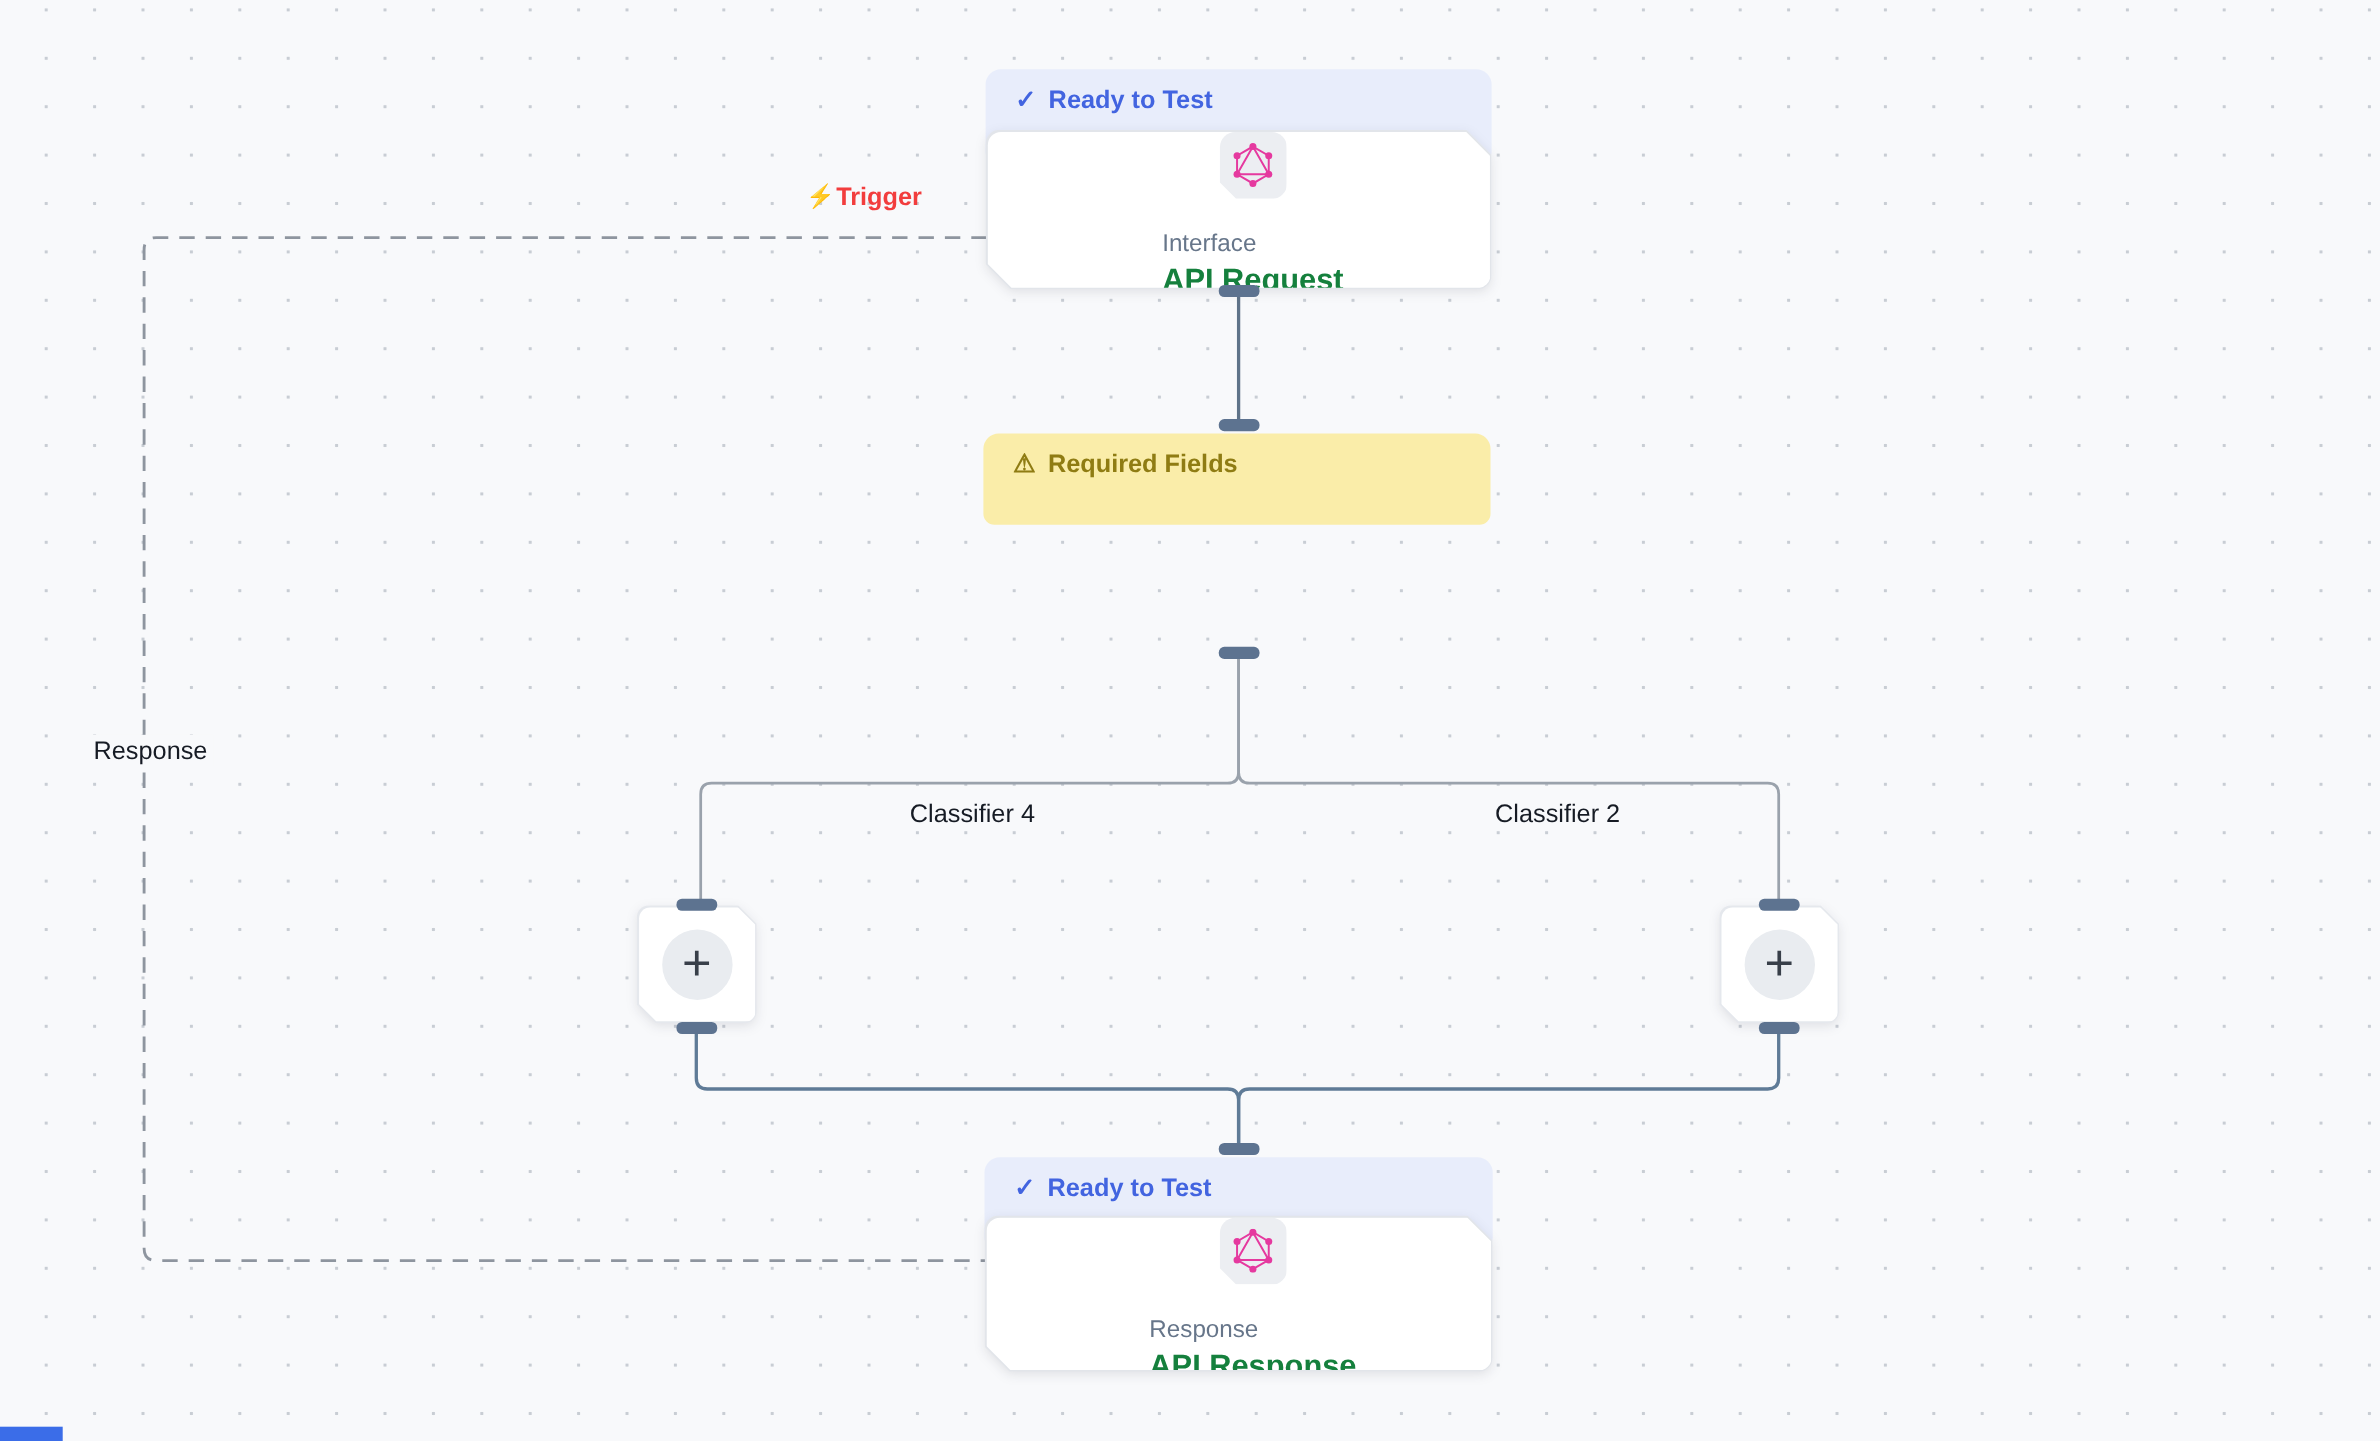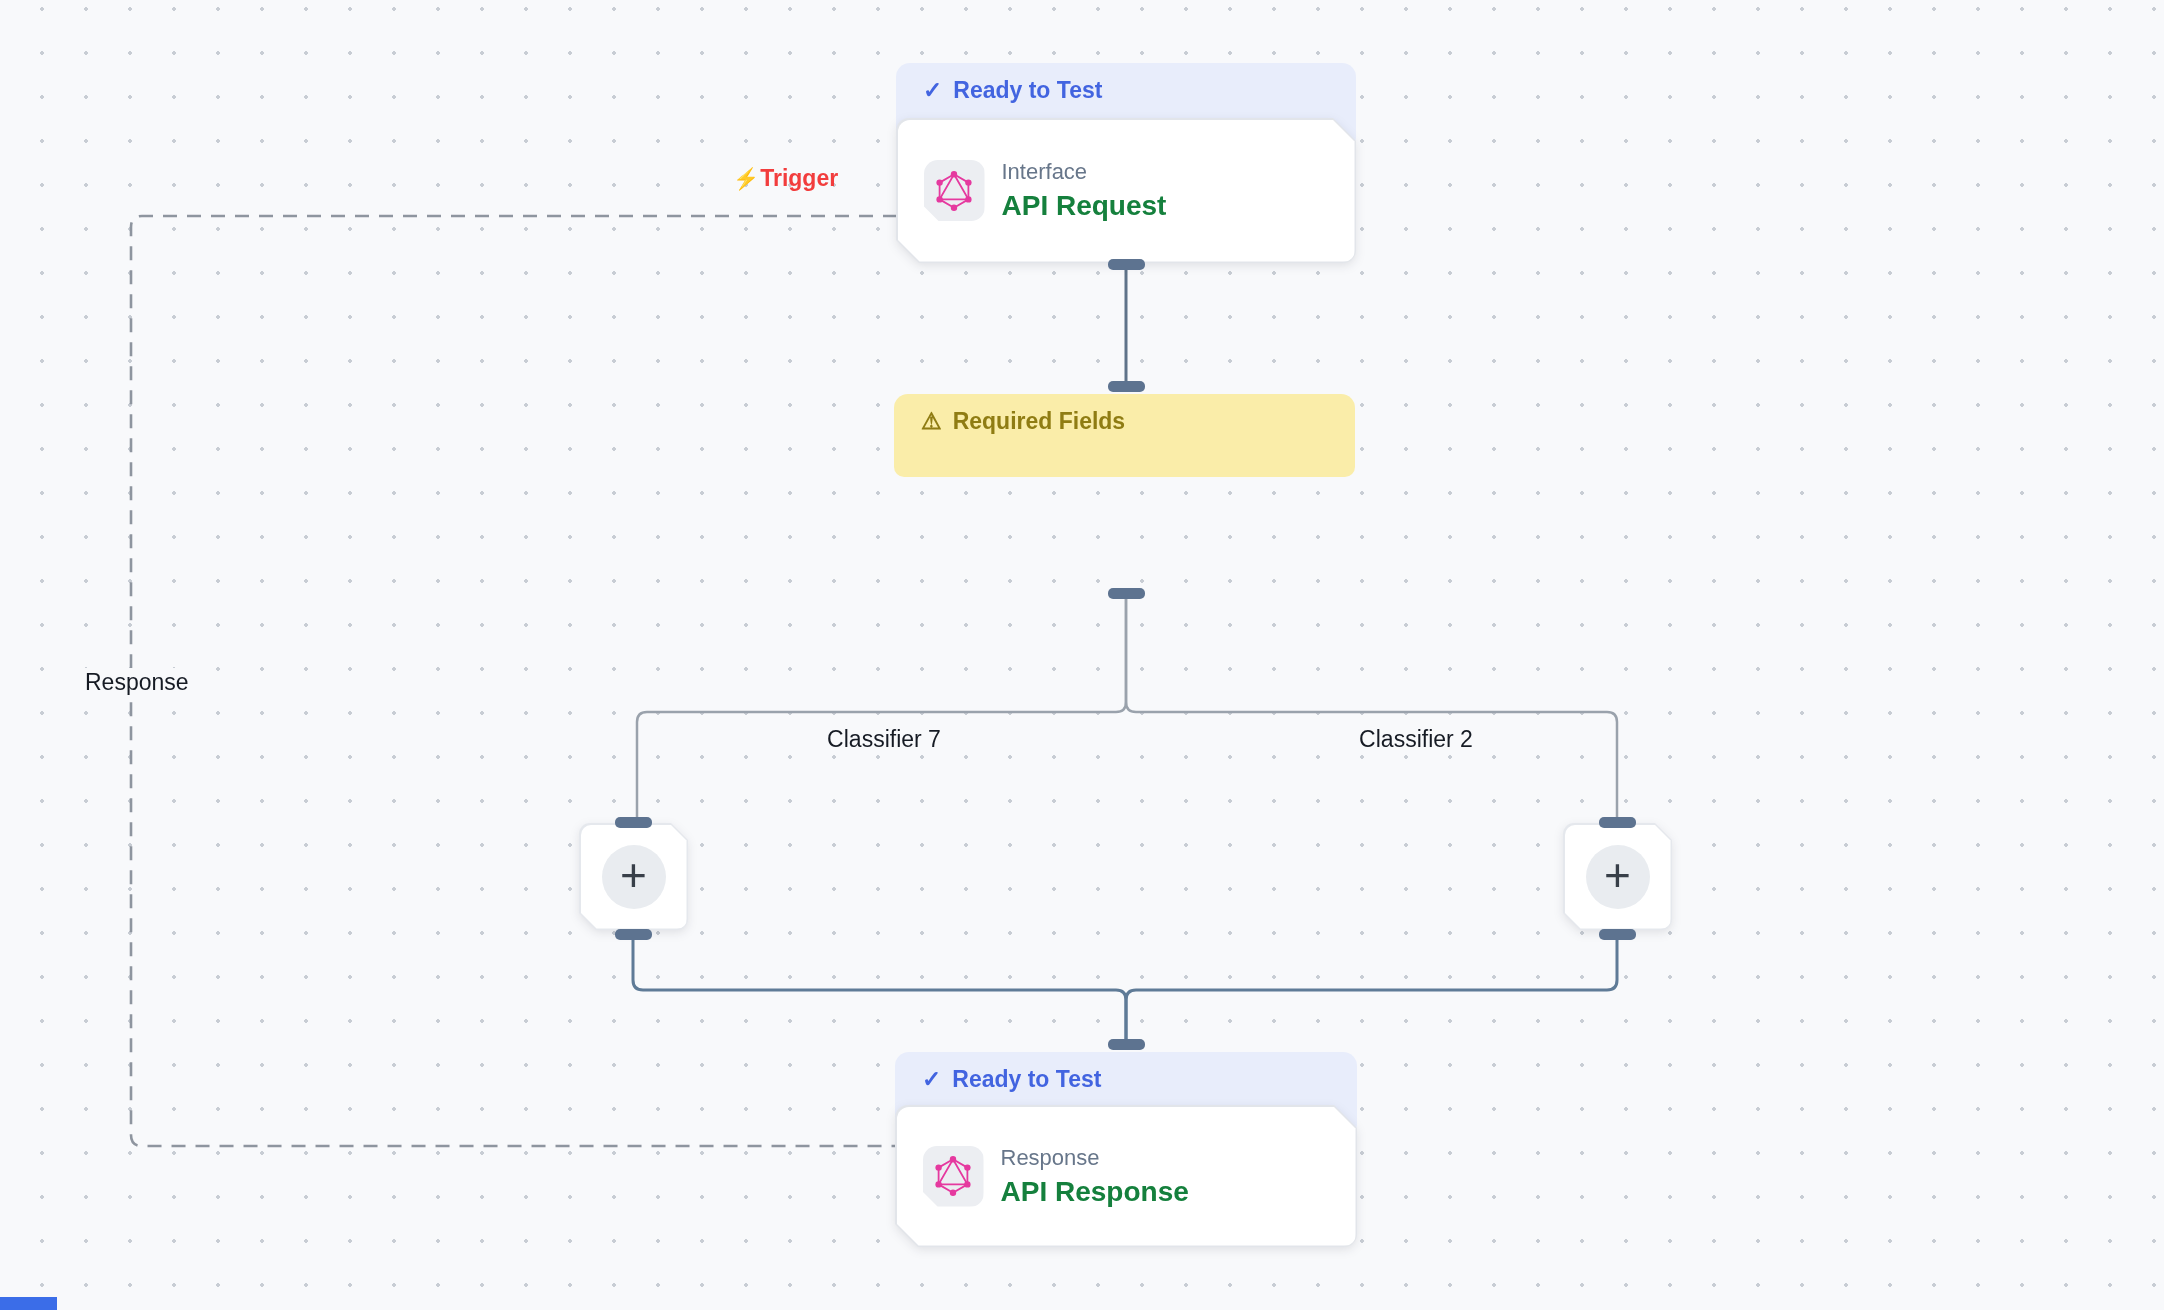--- a/index.html
+++ b/index.html
@@ -37,22 +37,22 @@
     position:absolute;left:0;right:0;
     clip-path:polygon(0 0, calc(100% - 23px) 0, 100% 23px, 100% 100%, 23px 100%, 0 calc(100% - 23px));
     border-radius:13px;
   }
   .card-shadow{filter:drop-shadow(0 3px 5px rgba(16,24,40,0.10));position:absolute;left:0;right:0;}
   .card-inner{
     position:absolute;inset:1.5px;
     background:#ffffff;
     clip-path:polygon(0 0, calc(100% - 22px) 0, 100% 22px, 100% 100%, 22px 100%, 0 calc(100% - 22px));
     border-radius:12px;
-    display:flex;align-items:center;gap:17px;
-    padding-left:26px;box-sizing:border-box;
+    display:flex;align-items:center;gap:27px;
+    padding-left:26px;box-sizing:border-box;flex-direction:column;
   }
   .border-gray{background:#e2e5ea;}
   .border-slate{background:#5c7490;}
   .border-slate .card-inner{inset:2.5px;}
 
   .icon-tile{
     width:61px;height:61px;flex:0 0 61px;
     border-radius:14px;
     clip-path:polygon(0 0,100% 0,100% 100%,15px 100%,0 calc(100% - 15px));
     display:flex;align-items:center;justify-content:center;
@@ -130,21 +130,21 @@
   <div class="edge-label trigger-label" style="left:733px;top:165px;">
     <span class="bolt">⚡</span>
     <span>Trigger</span>
   </div>
 
   <div class="edge-label label-bg" style="left:80px;top:668px;">
     <span>Response</span>
   </div>
 
   <div class="edge-label label-center" style="left:884px;top:726px;">
-    <span>Classifier 7</span>
+    <span>Classifier 4</span>
   </div>
 
   <div class="edge-label label-center" style="left:1380px;top:726px;margin-left:36px;">
     <span>Classifier 2</span>
   </div>
 
   <div class="node" style="left:896px;top:63px;width:460px;height:200px;">
     <div class="badge badge-blue" style="height:85px;">
       <span class="glyph">✓</span>
       <span class="blabel">Ready to Test</span>

